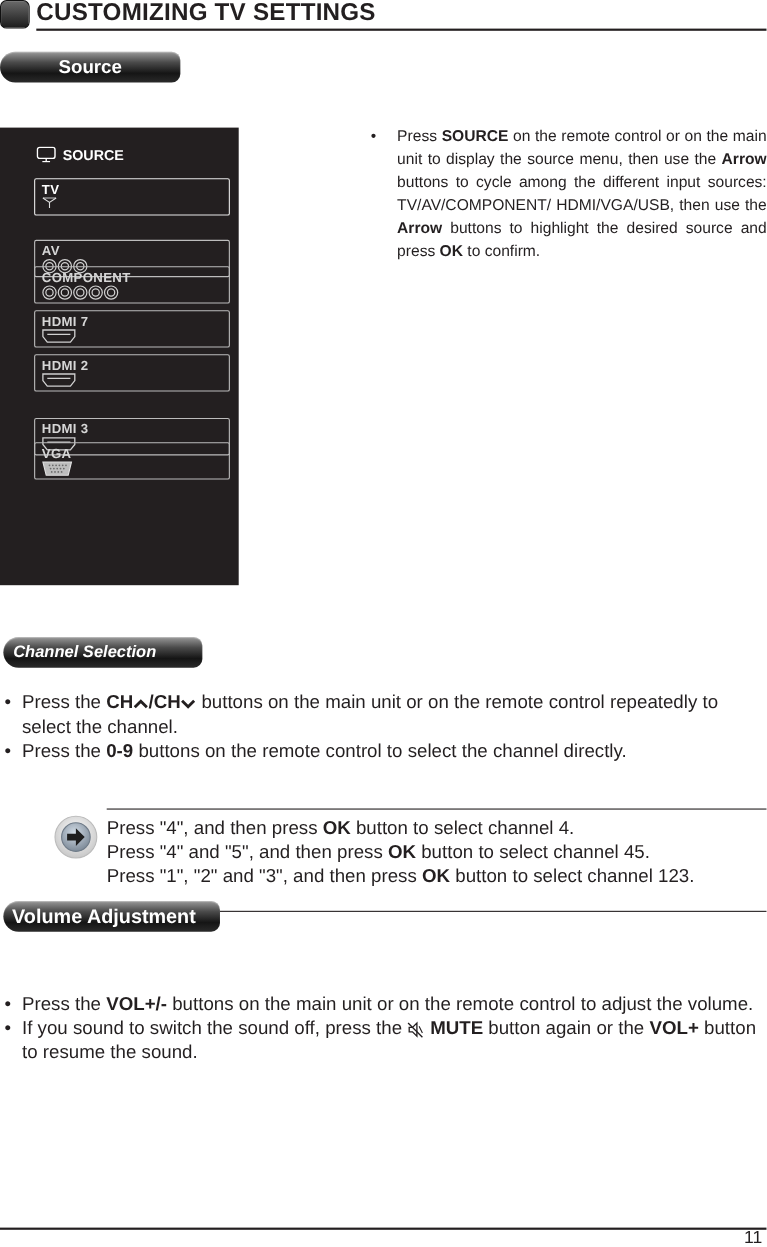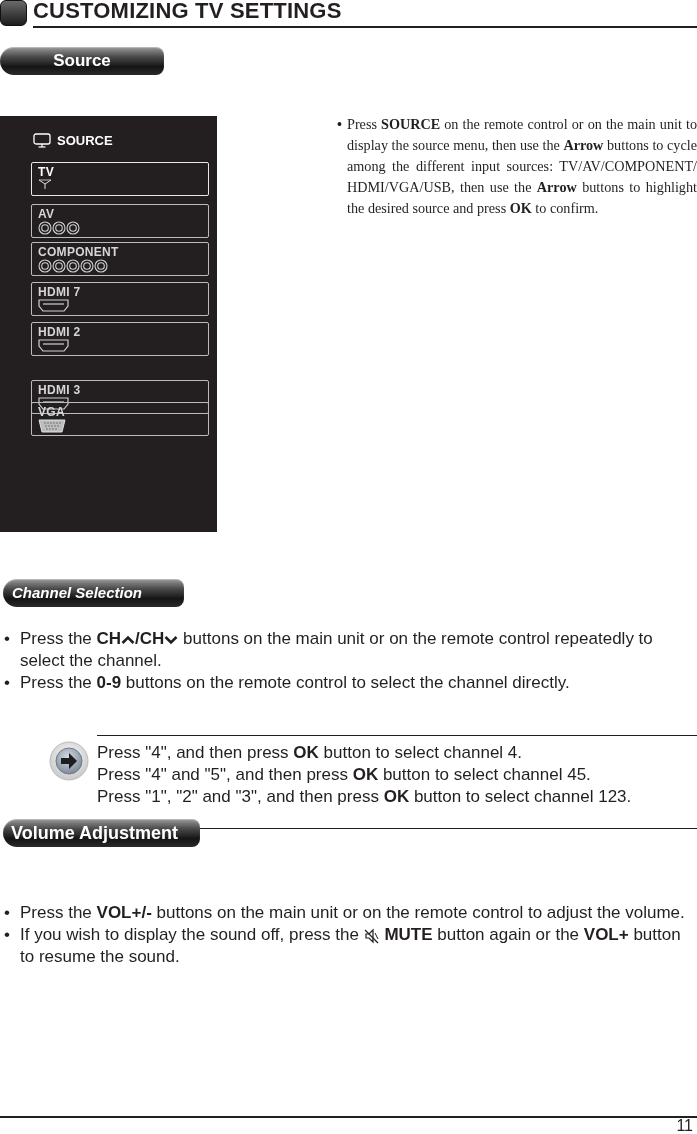--- a/index.html
+++ b/index.html
@@ -30,21 +30,21 @@
   .menu-item { position:absolute; left:31px; width:178px; height:34px; box-sizing:border-box;
     border:1.5px solid #bcbcbc; border-radius:2px; }
   .menu-item.sel { border-color:#e8e8e8; }
   .menu-item .lbl { position:absolute; left:6px; top:2px; color:#d6d6d6; font-size:12px; font-weight:bold; letter-spacing:0.3px; }
   .menu-item.sel .lbl { color:#ffffff; }
   .menu-item .ico { position:absolute; left:6px; top:16px; }
 
   
   .src-text { left:337px; top:114px; width:360px; font-size:14.2px; line-height:21px; }
   .src-text .bul { position:absolute; left:0; top:0; }
-  .src-text .txt { margin-left:10px; text-align:justify;font-family:Liberation Serif, serif; }
+  .src-text .txt { margin-left:24px; text-align:justify; }
 
   .body-list { left:4px; width:693px; font-size:17px; line-height:22px; }
   .body-list .li { position:relative; padding-left:16px; }
   .body-list .li .bul { position:absolute; left:0; top:0; }
   .chv { display:inline-block; vertical-align:middle; }
 
   .note-rule { left:97px; width:600px; height:1px; background:#231f20; }
   .note-text { left:97px; top:742px; font-size:17px; line-height:22px; }
   .note-icon { left:49px; top:741px; }
 
@@ -72,21 +72,21 @@
   </div>
 
   <div class="menu-item sel" style="top:46px">
     <span class="lbl">TV</span>
     <svg class="ico" width="14" height="11" viewBox="0 0 14 11">
       <path d="M1 1 L7 5 L13 1 M7 5 L7 10" fill="none" stroke="#e0e0e0" stroke-width="1"></path>
       <line x1="1" y1="1" x2="13" y2="1" stroke="#e0e0e0" stroke-width="0.8"></line>
     </svg>
   </div>
 
-  <div class="menu-item" style="top:88px">
+  <div class="menu-item" style="top:102px">
     <span class="lbl">AV</span>
     <svg class="ico" width="46" height="14" viewBox="0 0 46 14">
       <g fill="none" stroke="#d0d0d0" stroke-width="1.1">
         <circle cx="7" cy="7" r="6"></circle>
           <circle cx="7" cy="7" r="3.3"></circle>
         <circle cx="21" cy="7" r="6"></circle>
           <circle cx="21" cy="7" r="3.3"></circle>
         <circle cx="35" cy="7" r="6"></circle>
           <circle cx="35" cy="7" r="3.3"></circle>
       </g>
@@ -208,21 +208,21 @@
 
 <div class="abs pill pill-volume">Volume Adjustment</div>
 
 <div class="abs body-list" style="top:902px">
   <div class="li">
     <span class="bul">•</span>
     <span>Press the </span><b>VOL+/-</b><span> buttons on the main unit or on the remote control to adjust the volume.</span>
   </div>
   <div class="li">
     <span class="bul">•</span>
-    <span>If you wish to display the sound off, press the </span><svg class="chv" width="16" height="16" viewBox="0 0 16 16">
+    <span>If you sound to switch the sound off, press the </span><svg class="chv" width="16" height="16" viewBox="0 0 16 16">
         <path d="M2 6 H5 L9 2 V14 L5 10 H2 Z" fill="none" stroke="#231f20" stroke-width="1.2"></path>
         <line x1="1" y1="2" x2="14" y2="15" stroke="#231f20" stroke-width="1.2"></line>
         <line x1="11" y1="5" x2="14" y2="11" stroke="#231f20" stroke-width="1"></line>
       </svg> <b>MUTE</b><span> button again or the </span><b>VOL+</b><span> button to resume the sound.</span>
   </div>
 </div>
 
 <div class="abs foot-rule"></div>
 <div class="abs page-num">11</div>
 

